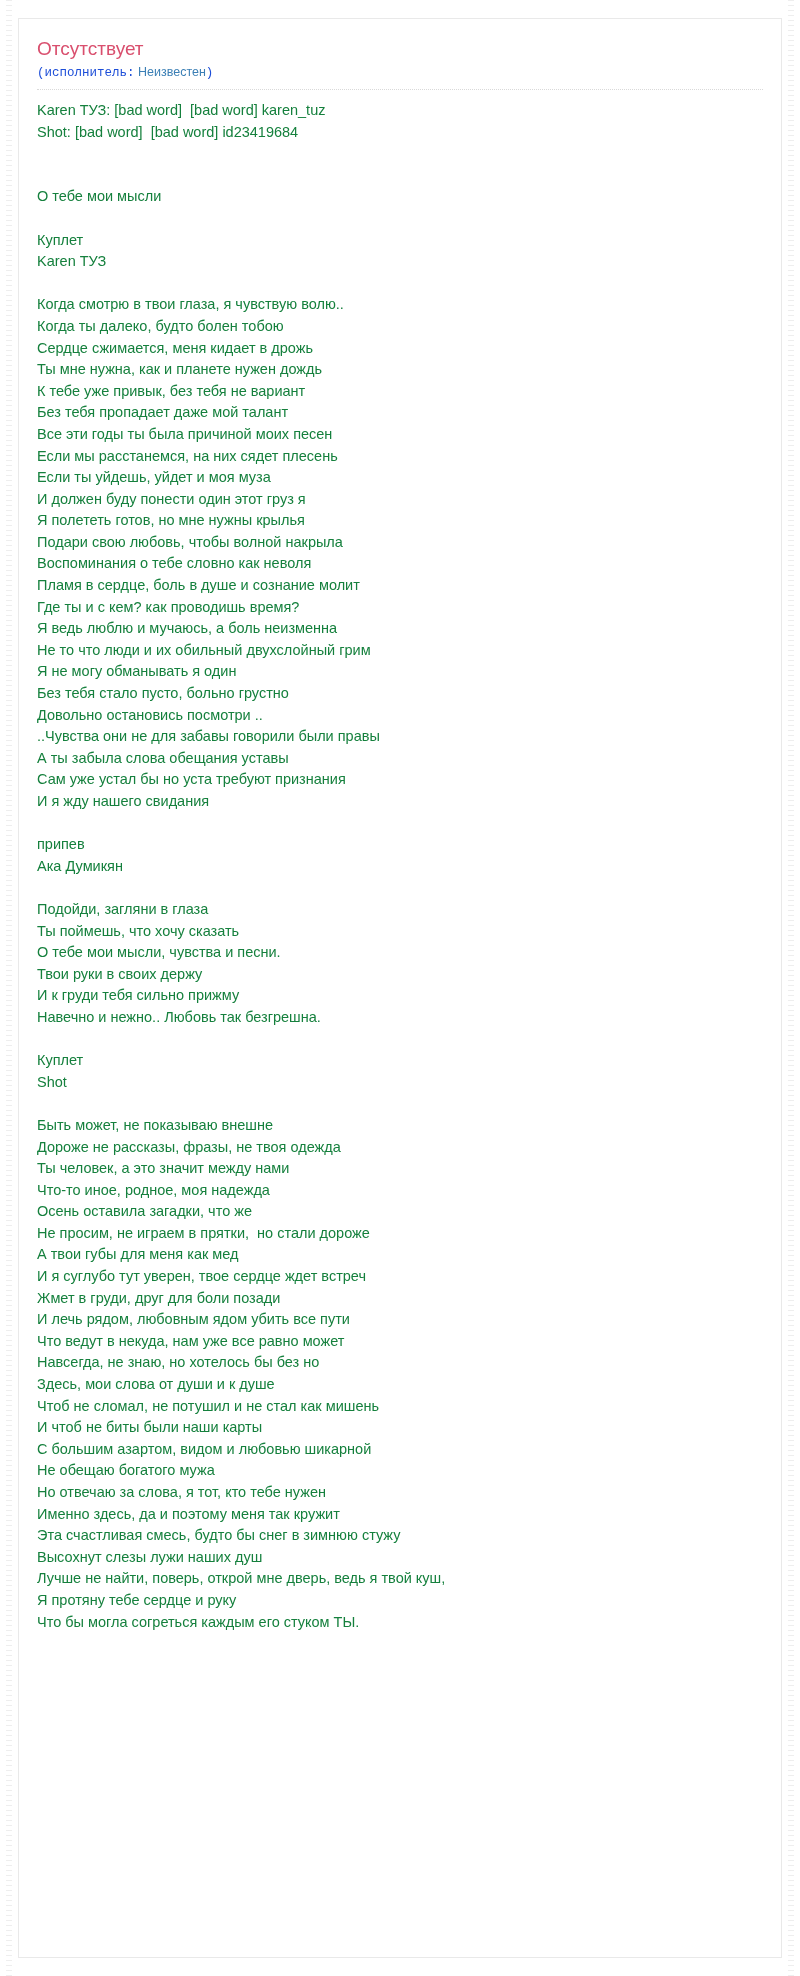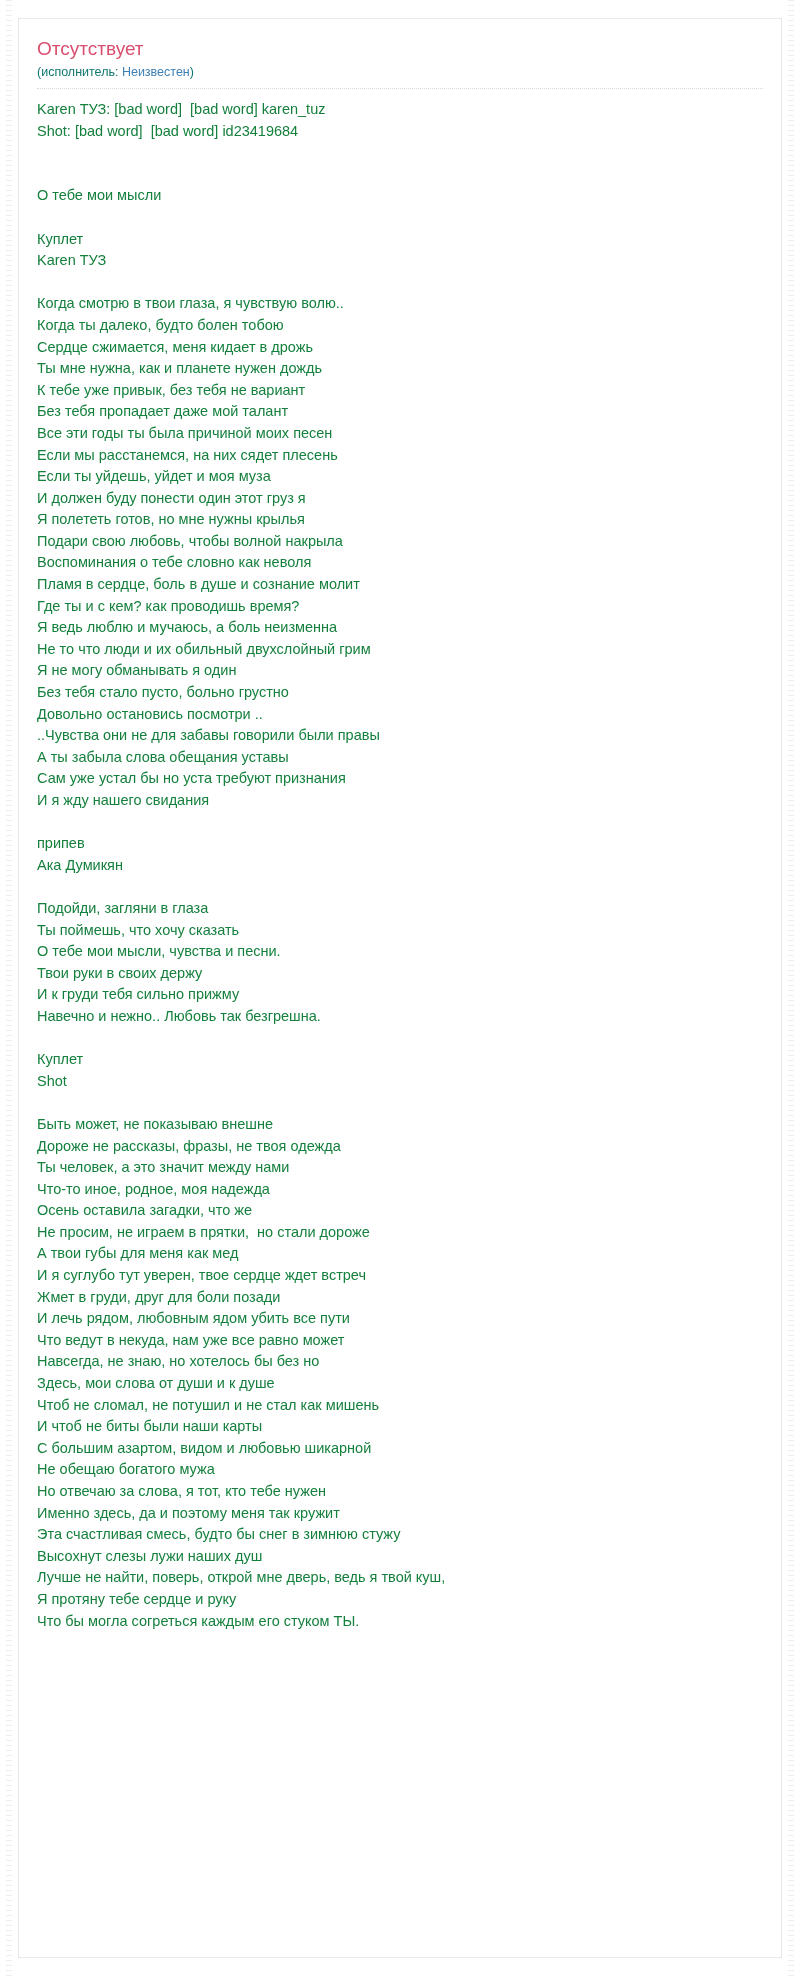--- a/index.html
+++ b/index.html
@@ -37,21 +37,22 @@
     display: block;
   }
   .artist-line {
     font-size: 12.5px;
     color: #555555;
     margin: 0 0 10px 0;
     padding-bottom: 9px;
     border-bottom: 1px dotted #d9d9d9;
   }
   .artist-line .paren {
-    color: #0f766e;
+    color: #1d4ed8;
+    font-family: Liberation Mono, monospace;
   }
   .artist-link {
     color: #3b7fb5;
     text-decoration: none;
     cursor: pointer;
     margin-top: 8px;
   }
   .lyrics {
     font-size: 14.5px;
     line-height: 21.6px;

